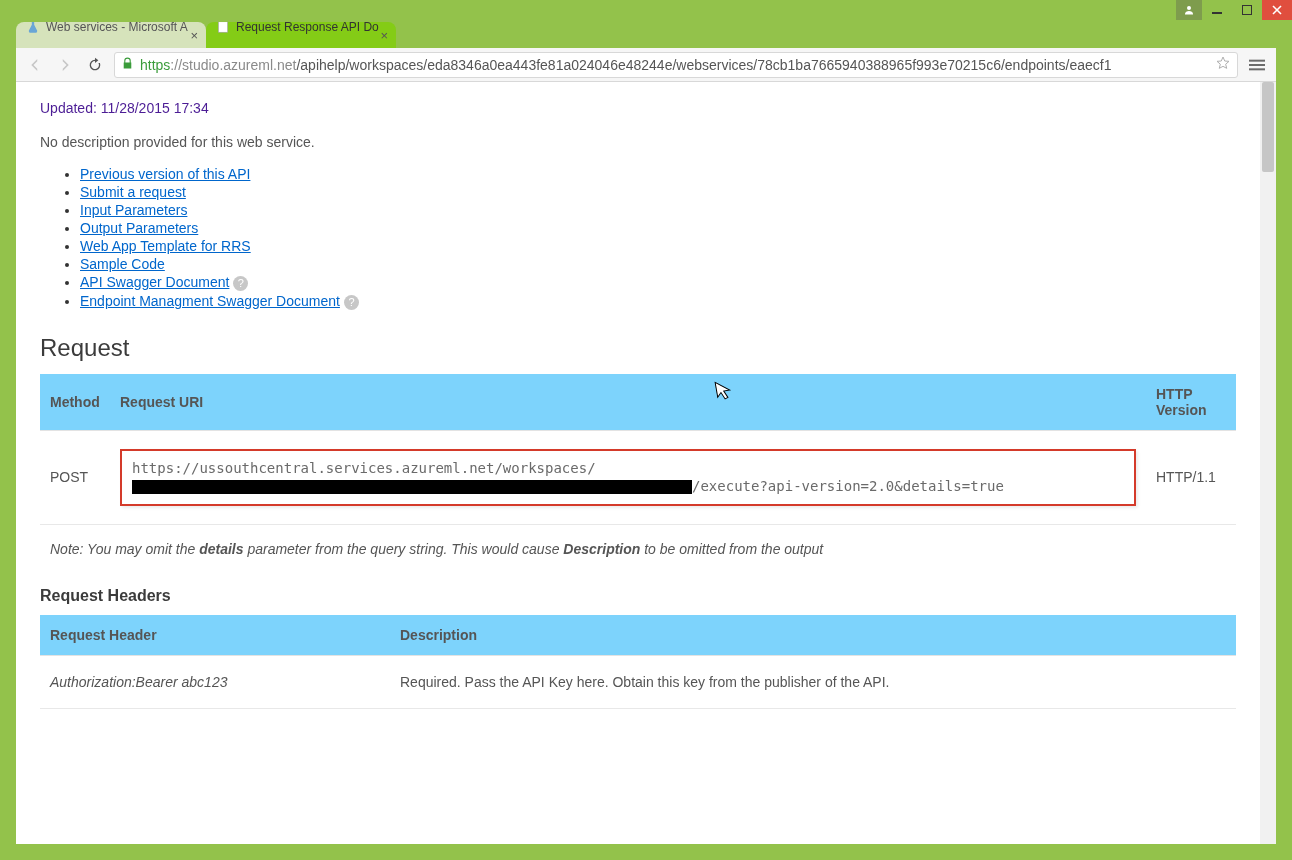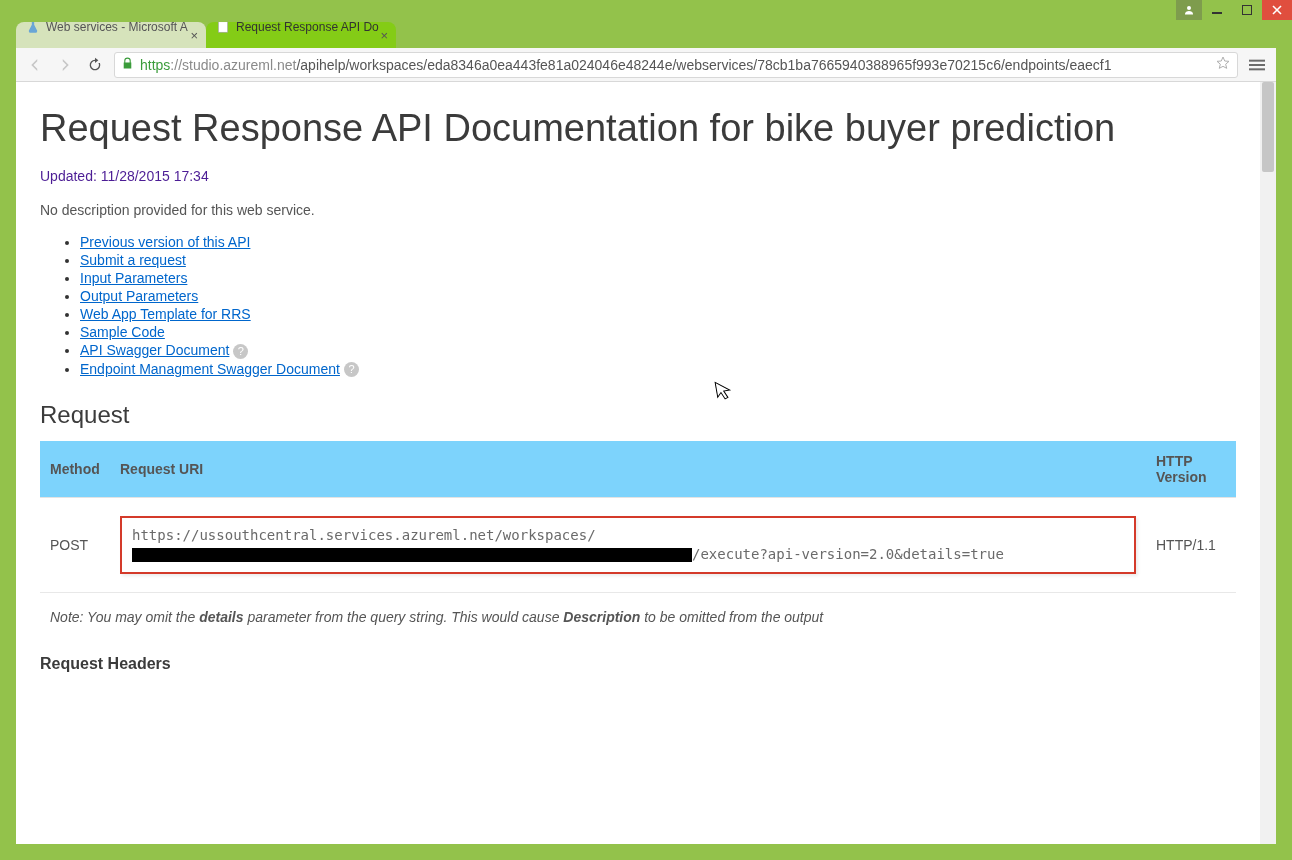--- a/index.html
+++ b/index.html
@@ -284,21 +284,20 @@
       </svg>
   </div>
 </div>
 
 <div class="viewport">
   <div class="scroll-track">
     <div class="scroll-thumb"></div>
   </div>
 
   <div class="content">
-    <h1 class="page-title">Request Response API Documentation for bike buyer prediction</h1>
     <div class="updated">Updated: 11/28/2015 17:34</div>
     <div class="description">No description provided for this web service.</div>
 
     <ul class="links">
       <li><a href="#">Previous version of this API</a></li>
       <li><a href="#">Submit a request</a></li>
       <li><a href="#">Input Parameters</a></li>
       <li><a href="#">Output Parameters</a></li>
       <li><a href="#">Web App Template for RRS</a></li>
       <li><a href="#">Sample Code</a></li>
@@ -328,20 +327,34 @@
         </tr>
       </tbody>
     </table>
 
     <div class="note">
       <span>Note: You may omit the </span><strong>details</strong><span> parameter from the query string. This would cause </span><strong>Description</strong><span> to be omitted from the output</span>
     </div>
 
     <h3 class="subheading">Request Headers</h3>
 
+    <table class="doc-table">
+      <thead>
+        <tr>
+          <th class="col-hdr">Request Header</th>
+          <th>Description</th>
+        </tr>
+      </thead>
+      <tbody>
+        <tr>
+          <td class="italic">Authorization:Bearer abc123</td>
+          <td>Required. Pass the API Key here. Obtain this key from the publisher of the API.</td>
+        </tr>
+      </tbody>
+    </table>
   </div>
 
   <div class="cursor">
     <svg width="16" height="20" viewBox="0 0 16 20">
         <path fill="#fff" stroke="#000" stroke-width="1" d="M1 1l0 15 4-4 3 7 3-1-3-7 6 0z"></path>
       </svg>
   </div>
 </div>
 
 </body></html>

